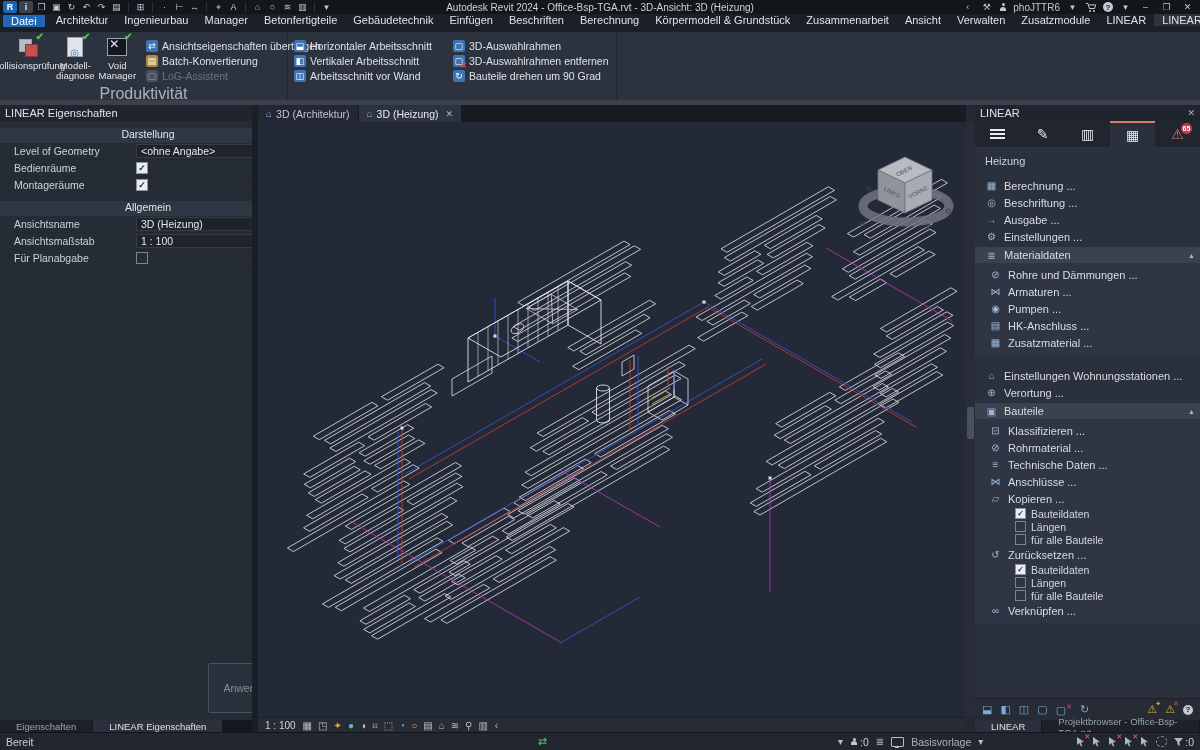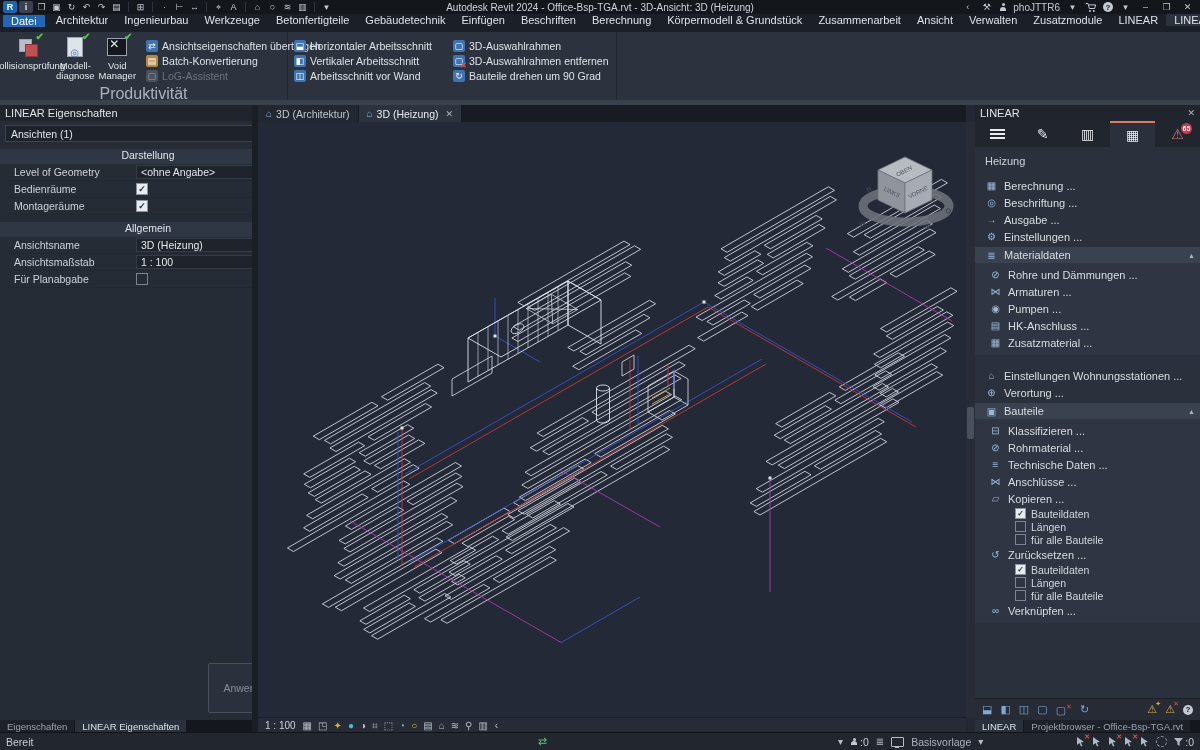--- a/index.html
+++ b/index.html
@@ -48,21 +48,21 @@
     justify-content:center;font-size:9px;color:#fff;background:#3f74b4;flex:0 0 12px;position:relative;}
   .ribicon.gray{background:#4a515c;color:#9aa2ad;}
   .ribicon.gold{background:#b4883f;}
   .ribicon .redx{position:absolute;right:-2px;bottom:-3px;color:#e04a4a;font-size:8px;font-weight:bold;}
   
   .panel-head{height:16px;background:#1f242d;display:flex;align-items:center;
     padding:0 5px;font-size:11px;color:#dfe3ea;}
   .panel-head .x{margin-left:auto;color:#aeb5c0;font-size:9px;}
   .bottom-tabs{position:absolute;left:0;right:0;bottom:0;height:13px;background:#14171d;
     display:flex;font-size:9.5px;align-items:stretch;}
-  .btab{display:flex;align-items:center;padding:0 7px;color:#9aa2ad;background:#1d222a;margin-right:1px;}
+  .btab{display:flex;align-items:center;padding:0 16px;color:#9aa2ad;background:#1d222a;margin-right:1px;}
   .btab.active{background:#2b313c;color:#dbe0e7;}
   
   #left{position:absolute;left:0;top:105px;width:296px;bottom:17px;background:#262c36;}
   #ldivider{position:absolute;left:252px;top:105px;width:6px;bottom:17px;background:#1a1e25;}
   .lp-selector{display:flex;align-items:center;gap:4px;margin:4px 5px 6px 5px;}
   .lp-select{flex:1;height:15px;background:#1d222b;border:1px solid #3c434e;display:flex;
     align-items:center;padding:0 5px;font-size:10.5px;color:#dfe3ea;}
   .lp-select .caret{margin-left:auto;font-size:7px;color:#9aa2ad;}
   .lock{color:#e2a93b;font-size:11px;}
   .lp-section{background:#303744;height:15px;display:flex;align-items:center;padding:0 6px;
@@ -180,21 +180,21 @@
     <span class="winbtn">–</span>
     <span class="winbtn">❐</span>
     <span class="winbtn">✕</span>
   </div>
 </div>
 
 <div id="tabrow">
     <span class="rtab file">Datei</span>
     <span class="rtab">Architektur</span>
     <span class="rtab">Ingenieurbau</span>
-    <span class="rtab">Werkzeuge</span>
+    <span class="rtab">Manager</span>
     <span class="rtab">Betonfertigteile</span>
     <span class="rtab">Gebäudetechnik</span>
     <span class="rtab">Einfügen</span>
     <span class="rtab">Beschriften</span>
     <span class="rtab">Berechnung</span>
     <span class="rtab">Körpermodell &amp; Grundstück</span>
     <span class="rtab">Zusammenarbeit</span>
     <span class="rtab">Ansicht</span>
     <span class="rtab">Verwalten</span>
     <span class="rtab">Zusatzmodule</span>
@@ -278,27 +278,20 @@
         </div>
       </div>
     </div>
   </div>
 <div id="ribbon-edge"></div>
 
 <div id="left">
   <div class="panel-head">
     <span>LINEAR Eigenschaften</span>
     <span class="x">✕</span>
-  </div>
-  <div class="lp-selector">
-    <div class="lp-select">
-      <span>Ansichten (1)</span>
-      <span class="caret">▼</span>
-    </div>
-    <span class="lock">🔒</span>
   </div>
   <div id="lp-rows">
       <div class="lp-section">
         <span>Darstellung</span>
         <span class="dash">▴</span>
       </div>
       <div class="lp-row">
         <span class="lp-label">Level of Geometry</span>
         <span class="lp-valwrap">
           <span class="lp-field">

